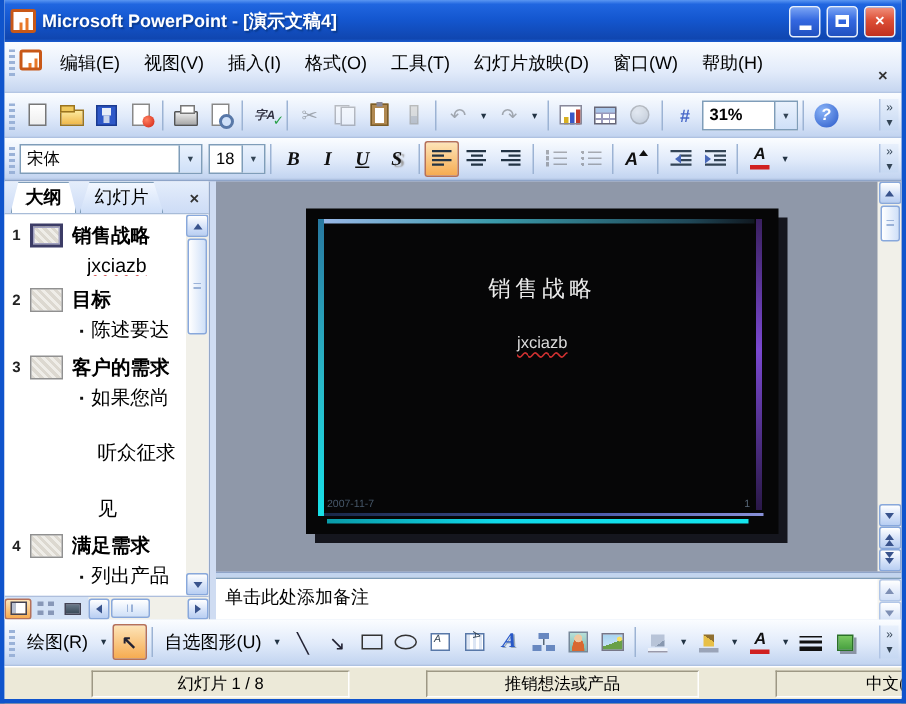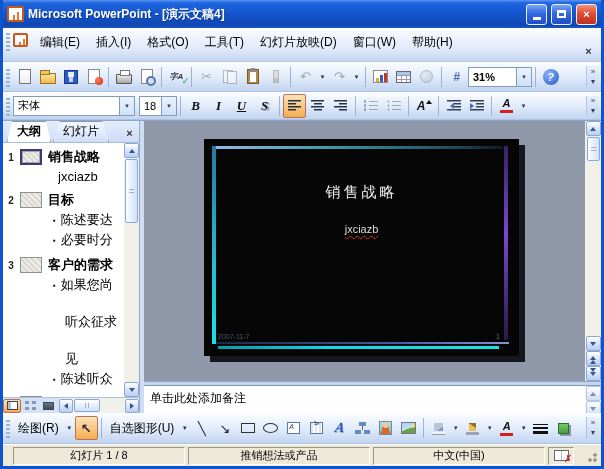--- a/index.html
+++ b/index.html
@@ -205,21 +205,21 @@
   .i-lcolor{width:13px;height:13px;background:
     linear-gradient(#9aa4b8 0 0) 0 10px/13px 3px,
     linear-gradient(35deg,#e8c048 0 60%,#907030 60%) 3px 1px/7px 8px;background-repeat:no-repeat;}
   .i-lstyle{width:15px;height:11px;background:
     linear-gradient(#111 0 0) 0 1px/15px 1px,linear-gradient(#111 0 0) 0 4px/15px 2px,
     linear-gradient(#111 0 0) 0 8px/15px 3px;background-repeat:no-repeat;}
   .i-shadow{width:11px;height:11px;background:linear-gradient(#78c860,#48a040);border:1px solid #2a7028;box-shadow:2px 2px 0 #8a94a4;}
   
   .statusbar{height:22px;flex:none;background:#ece9d8;display:flex;align-items:center;gap:3px;padding:0 4px 0 10px;border-top:1px solid #fff;}
   .sp{height:18px;border:1px solid;border-color:#9d9884 #fff #fff #9d9884;display:flex;align-items:center;justify-content:center;
-    font-size:11px;color:#000;flex:none;background:#ece9d8;white-space:nowrap;}
+    font-size:11px;color:#000;flex:none;background:#ece9d8;white-space:nowrap;margin-left:48px;}
   .i-book{width:15px;height:11px;border:1px solid #667;background:linear-gradient(90deg,#fff 0 46%,#bbb 46% 54%,#fff 54%);position:relative;}
   .book-x{position:absolute;right:-5px;bottom:-4px;color:#c02020;font-weight:bold;font-size:10px;line-height:1;}
   .resize-grip{margin-left:auto;width:12px;height:12px;background:
     radial-gradient(circle at 10px 10px,#9d9884 0 1.5px,transparent 2px),
     radial-gradient(circle at 10px 5px,#9d9884 0 1.5px,transparent 2px),
     radial-gradient(circle at 5px 10px,#9d9884 0 1.5px,transparent 2px);}
 </style>
 </head>
 <body>
 
@@ -236,20 +236,21 @@
       </span>
     <span class="wbtn close">
         <span>×</span>
       </span>
   </div>
 
   <div class="menubar">
     <span class="grip"></span>
     <span class="pp-ico" style="width:15px;height:14px;margin:2px 4px 0 0;"></span>
     <span class="menu-item">编辑(E)</span>
+    <span class="menu-item">视图(V)</span>
     <span class="menu-item">插入(I)</span>
     <span class="menu-item">格式(O)</span>
     <span class="menu-item">工具(T)</span>
     <span class="menu-item">幻灯片放映(D)</span>
     <span class="menu-item">窗口(W)</span>
     <span class="menu-item">帮助(H)</span>
     <span class="doc-close">×</span>
   </div>
 
   <div class="toolbar tb-std">
@@ -404,35 +405,34 @@
             <span class="oic sel"></span>
             <span class="otxt">销售战略</span>
           </div>
           <div class="o-sub">jxciazb</div>
           <div class="orow t">
             <span class="onum">2</span>
             <span class="oic"></span>
             <span class="otxt">目标</span>
           </div>
           <div class="o-b">陈述要达</div>
-          <div class="o-b">必要时分</div>
           <div class="orow t">
             <span class="onum">3</span>
             <span class="oic"></span>
             <span class="otxt">客户的需求</span>
           </div>
           <div class="o-b">如果您尚</div>
           <div class="o-c">听众征求</div>
           <div class="o-c">见</div>
-          <div class="o-b">陈述听众</div>
           <div class="orow t">
             <span class="onum">4</span>
             <span class="oic"></span>
             <span class="otxt">满足需求</span>
           </div>
+          <div class="o-b">列出产品</div>
 
         </div>
         <div class="vscroll">
           <span class="sbtn">
               <i class="au"></i>
             </span>
           <span class="thumb" style="height:64px;"></span>
           <span class="spacer"></span>
           <span class="sbtn">
               <i class="ad"></i>

